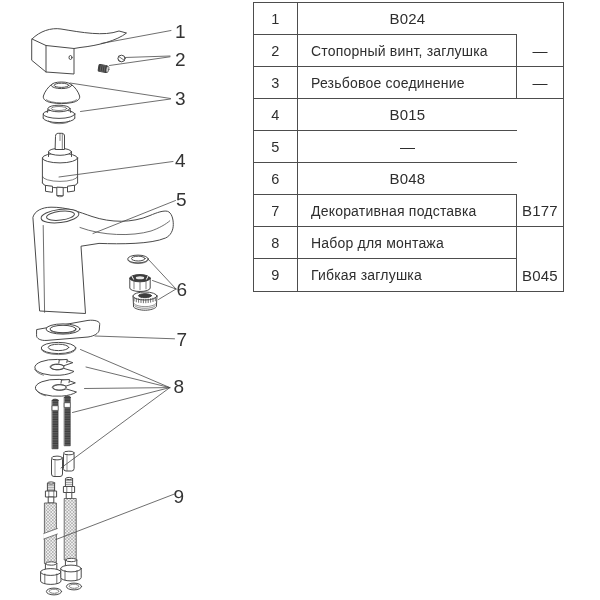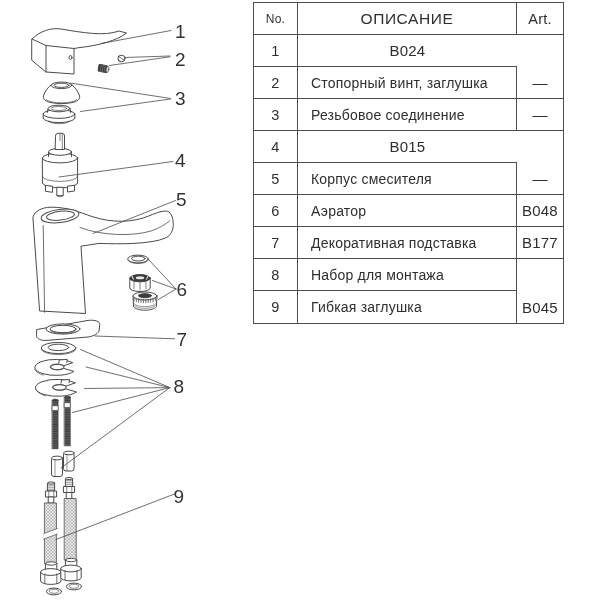--- a/index.html
+++ b/index.html
@@ -202,51 +202,44 @@
     <text class="callout" x="175" y="166.5">4</text>
     <text class="callout" x="176" y="206">5</text>
     <text class="callout" x="176.5" y="295.5">6</text>
     <text class="callout" x="176.5" y="345.5">7</text>
     <text class="callout" x="173.5" y="392.5">8</text>
     <text class="callout" x="173.5" y="502.5">9</text>
   </g>
 </svg>
 
 <div class="parts-table">
-  <div class="tr th">
-    <div class="td no">No.</div>
-    <div class="td desc">ОПИСАНИЕ</div>
-    <div class="td art">Art.</div>
-  </div>
   <div class="tr">
     <div class="td no">1</div>
     <div class="td art">B024</div>
   </div>
   <div class="tr">
     <div class="td no">2</div>
     <div class="td desc">Стопорный винт, заглушка</div>
     <div class="td art">—</div>
   </div>
   <div class="tr">
     <div class="td no">3</div>
     <div class="td desc">Резьбовое соединение</div>
     <div class="td art">—</div>
   </div>
   <div class="tr">
     <div class="td no">4</div>
     <div class="td art">B015</div>
   </div>
   <div class="tr">
     <div class="td no">5</div>
-    <div class="td desc">Корпус смесителя</div>
     <div class="td art">—</div>
   </div>
   <div class="tr">
     <div class="td no">6</div>
-    <div class="td desc">Аэратор</div>
     <div class="td art">B048</div>
   </div>
   <div class="tr">
     <div class="td no">7</div>
     <div class="td desc">Декоративная подставка</div>
     <div class="td art">B177</div>
   </div>
   <div class="tr">
     <div class="td no">8</div>
     <div class="td desc">Набор для монтажа</div>

